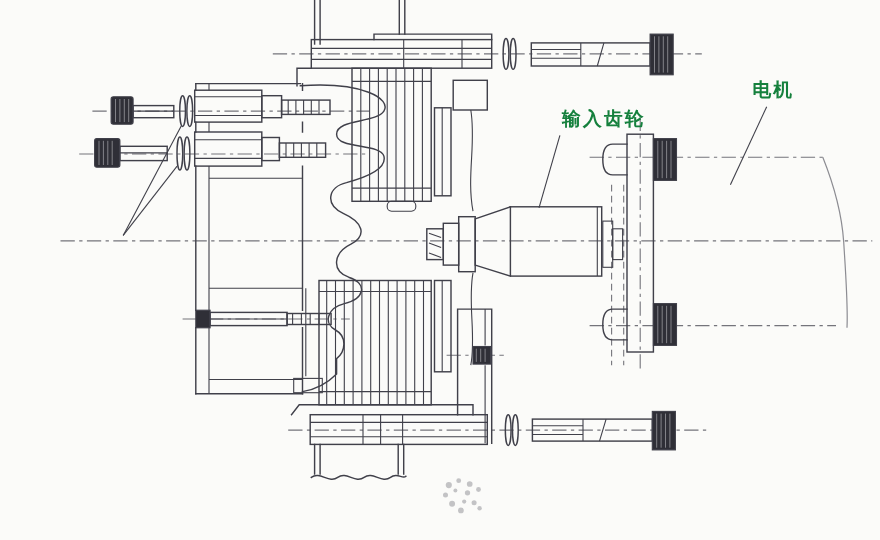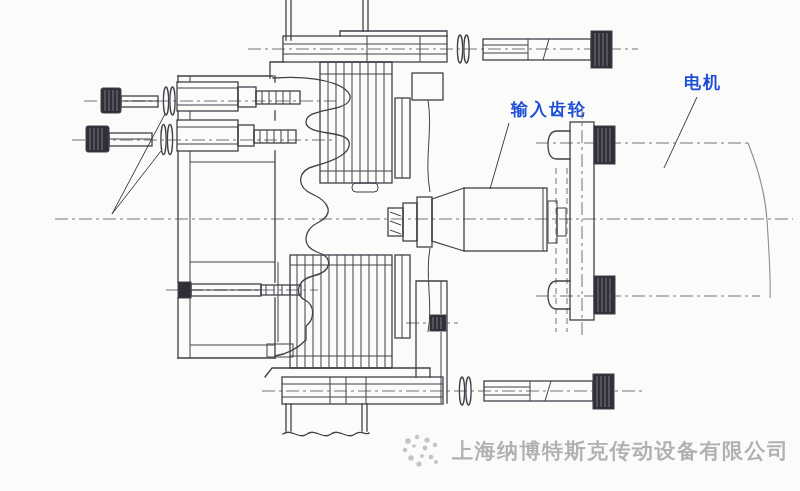--- a/index.html
+++ b/index.html
@@ -18,21 +18,21 @@
   .stage svg.drawing{position:absolute;left:0;top:0;}
   
   .ln{stroke:var(--line);stroke-width:1.3;fill:none;stroke-linecap:square;}
   .lt{stroke:var(--line);stroke-width:1;fill:none;}
   .cl{stroke:var(--centerline);stroke-width:1;fill:none;stroke-dasharray:13 4 3 4;}
   .hd{stroke:var(--centerline);stroke-width:1;fill:none;stroke-dasharray:6 4;}
   .df{fill:var(--dark-fill);stroke:var(--line);stroke-width:1;}
   .kn{stroke:#8e8e94;stroke-width:.8;fill:none;}
   .wv{stroke:#8c8c92;stroke-width:1.1;fill:none;}
   .label{
-    position:absolute;color:#1d4ed8;font-weight:600;font-size:17px;
+    position:absolute;color:#15803d;font-weight:600;font-size:17px;
     letter-spacing:2px;white-space:nowrap;line-height:1;
   }
   .watermark{
     position:absolute;left:398px;top:432px;display:flex;align-items:center;gap:8px;
   }
   .watermark .wm-text{
     color:var(--watermark-gray);font-weight:700;font-size:21px;letter-spacing:1.5px;
     white-space:nowrap;line-height:1;
   }
 </style>
@@ -228,16 +228,15 @@
         <circle cx="7" cy="18" r="2.3"></circle>
           <circle cx="16" cy="14" r="1.8"></circle>
         <circle cx="27" cy="16" r="2.4"></circle>
           <circle cx="13" cy="26" r="2.7"></circle>
         <circle cx="24" cy="24" r="1.9"></circle>
           <circle cx="33" cy="25" r="2.3"></circle>
         <circle cx="21" cy="32" r="2.6"></circle>
           <circle cx="38" cy="30" r="2"></circle>
       </g>
     </svg>
-    <span class="wm-text">上海纳博特斯克传动设备有限公司</span>
   </div>
 
 </div>
 
 </body></html>

